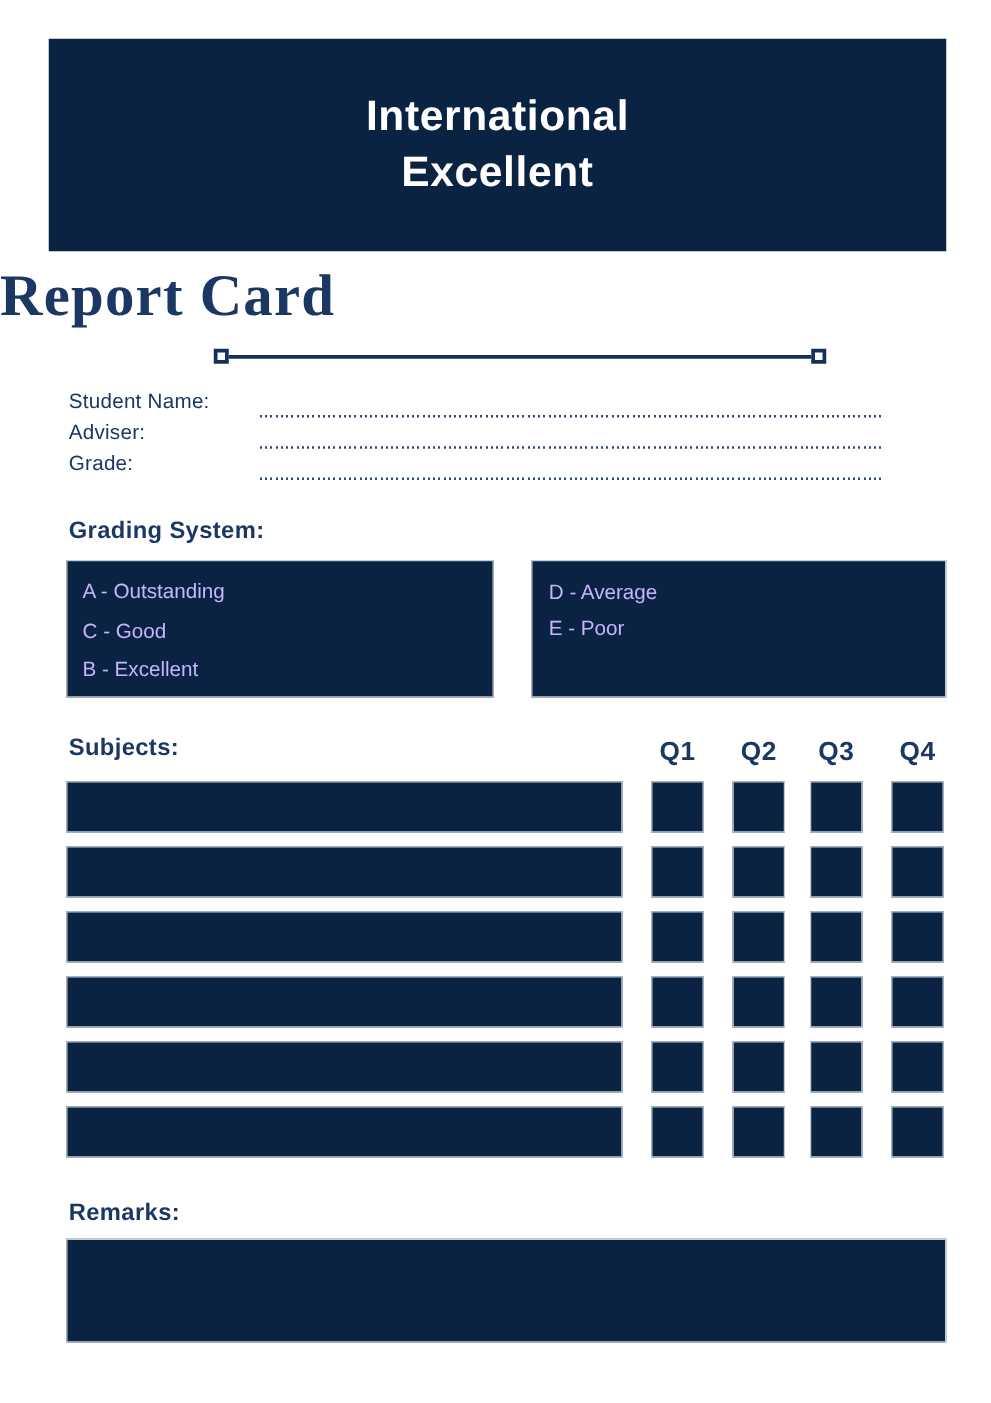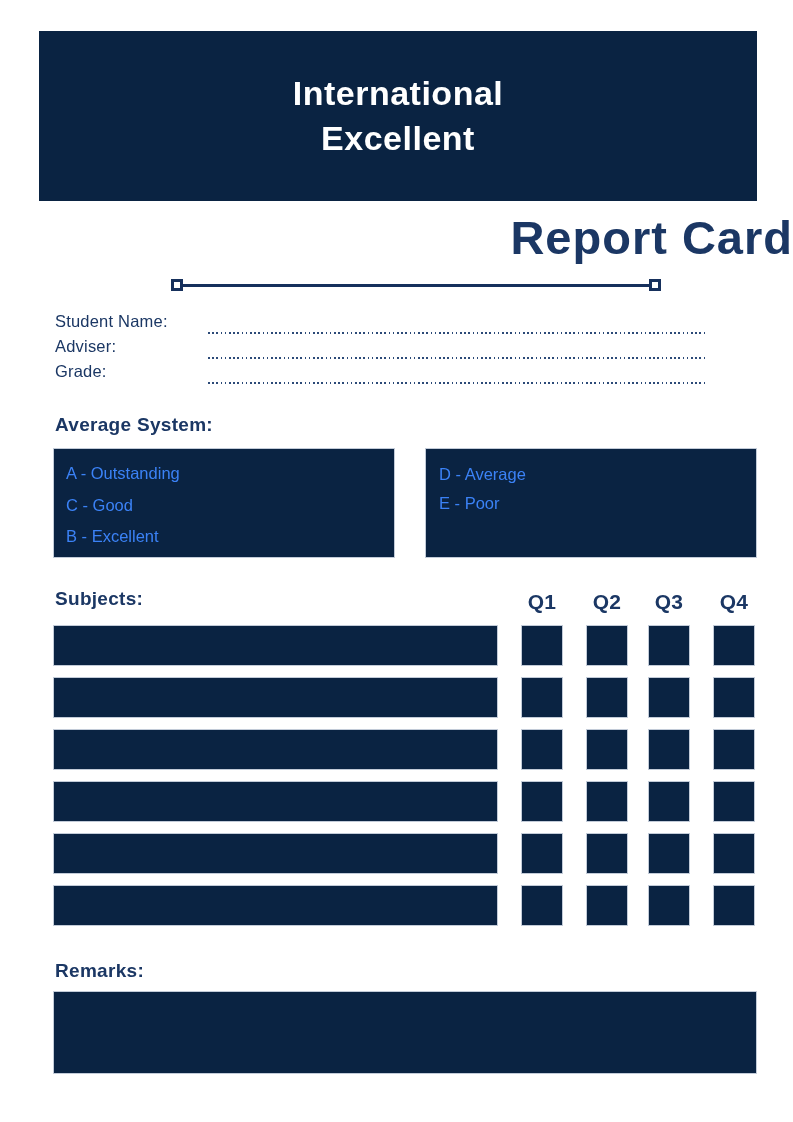--- a/index.html
+++ b/index.html
@@ -6,22 +6,22 @@
   .page{position:relative;width:793px;height:1122px;background:#fff;
         font-family:"Liberation Sans",sans-serif;overflow:hidden;}
 
   
   .banner{position:absolute;left:39px;top:31px;width:718px;height:170px;
           background:var(--navy);display:flex;align-items:center;justify-content:center;}
   .banner-text{color:#fff;font-weight:800;font-size:34px;line-height:45px;
                text-align:center;letter-spacing:.5px;}
 
   
-  .title{position:absolute;left:0;top:210px;width:100%;margin:0;text-align:right;
-         color:var(--head);font-size:47px;font-weight:800;letter-spacing:1px;}
+  .title{position:absolute;left:0;top:210px;width:100%;margin:0;text-align:left;
+         color:var(--head);font-size:47px;font-weight:800;letter-spacing:1px;font-family:Liberation Serif, serif;}
 
   
   .divider-line{position:absolute;left:177px;top:284px;width:478px;height:3px;background:var(--line);}
   .handle{position:absolute;top:279px;width:6px;height:6px;background:#fff;border:3px solid var(--line);}
   .handle-left{left:171px;}
   .handle-right{left:649px;}
 
   
   .student-info{position:absolute;left:55px;top:312px;width:650px;}
   .field-row{position:relative;height:25px;}
@@ -31,21 +31,21 @@
 
   
   .section-heading{position:absolute;margin:0;left:55px;color:var(--head);
                    font-size:19px;font-weight:800;letter-spacing:.3px;}
   #grading-heading{top:414px;}
   #subjects-heading{top:588px;}
   #remarks-heading{top:960px;}
 
   
   .grade-box{position:absolute;top:448px;height:110px;background:var(--navy);
-             border:1px solid var(--border);box-sizing:border-box;color:#3b82f6;font-size:16.5px;}
+             border:1px solid var(--border);box-sizing:border-box;color:#c4b5fd;font-size:16.5px;}
   .grade-box-left{left:53px;width:342px;padding-top:9px;}
   .grade-box-right{left:425px;width:332px;padding-top:11px;}
   .grade-box-left .legend-item{line-height:31.5px;padding-left:12px;}
   .grade-box-right .legend-item{line-height:29px;padding-left:13px;}
 
   
   .qh{position:absolute;top:590px;width:42px;text-align:center;color:var(--head);
       font-weight:800;font-size:21px;letter-spacing:.3px;}
   .col0{left:521px}.col1{left:586px}.col2{left:648px}.col3{left:713px}
   .subject-row{position:absolute;left:0;width:100%;height:41px;}
@@ -75,21 +75,21 @@
   <div class="divider-line"></div>
   <span class="handle handle-left"></span>
   <span class="handle handle-right"></span>
 
   <section class="student-info" id="student-fields">
       <div class="field-row"><span class="field-label">Student Name:</span><div class="field-line"></div></div>
       <div class="field-row"><span class="field-label">Adviser:</span><div class="field-line"></div></div>
       <div class="field-row"><span class="field-label">Grade:</span><div class="field-line"></div></div>
     </section>
 
-  <h2 class="section-heading" id="grading-heading">Average System:</h2>
+  <h2 class="section-heading" id="grading-heading">Grading System:</h2>
   <div class="grade-box grade-box-left" id="grading-left">
       <div class="legend-item">A - Outstanding</div>
       <div class="legend-item">C - Good</div>
       <div class="legend-item">B - Excellent</div>
     </div>
   <div class="grade-box grade-box-right" id="grading-right">
       <div class="legend-item">D - Average</div>
       <div class="legend-item">E - Poor</div>
     </div>
 

